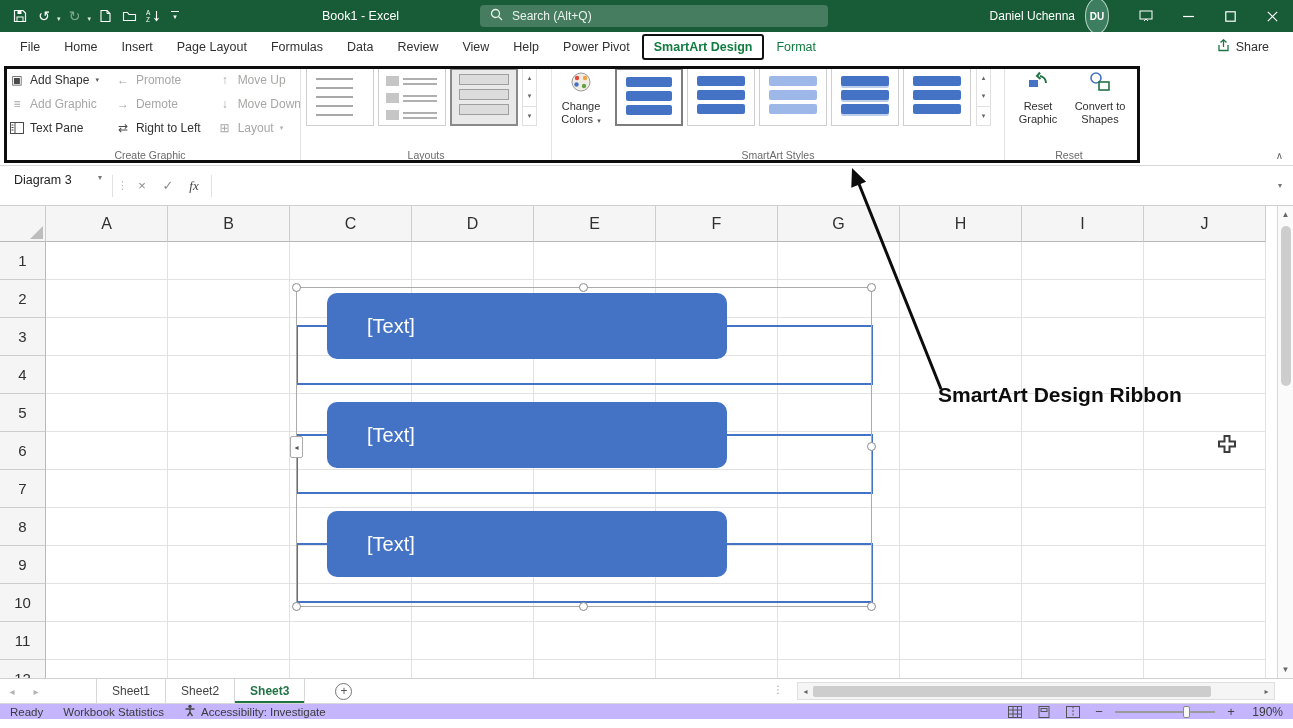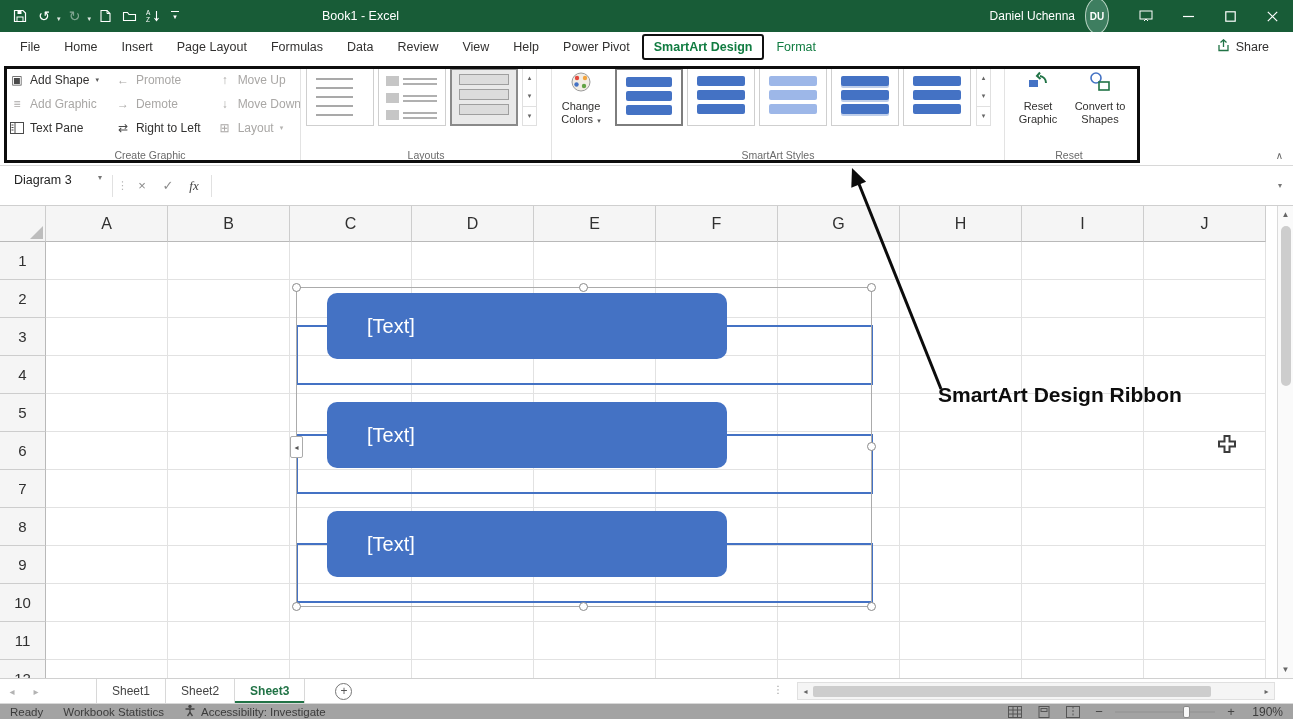--- a/index.html
+++ b/index.html
@@ -112,21 +112,21 @@
   .stab { padding:0 15px; display:flex; align-items:center; border-right:1px solid #d8d8d8; }
   .stab:first-child { border-left:1px solid #d8d8d8; }
   .stab.active { color:#217346; font-weight:bold; box-shadow: inset 0 -2px 0 #217346; background:#fff; }
   .addsheet { width:17px; height:17px; border-radius:50%; border:1px solid #767676; color:#555; display:flex; align-items:center; justify-content:center; font-size:12px; margin:auto 0 auto 30px; line-height:1; }
   .hscroll { position:absolute; right:18px; top:3px; width:478px; height:18px; background:#f5f5f5; border:1px solid #e0e0e0; display:flex; align-items:center; }
   .hs-arrow { width:15px; text-align:center; font-size:8px; color:#666; }
   .hs-thumb { height:11px; width:398px; background:#cdcdcd; border-radius:2px; }
   .tab-dots { position:absolute; right:510px; top:5px; color:#9a9a9a; font-size:10px; }
 
   
-  .statusbar { height:16px; background:#a3a3a3; border-top:1px solid #d8d8d8; display:flex; align-items:center; font-size:11.5px; color:#3b3b3b; }
+  .statusbar { height:16px; background:#c4b5fd; border-top:1px solid #d8d8d8; display:flex; align-items:center; font-size:11.5px; color:#3b3b3b; }
   .sb-item { padding:0 10px; display:flex; align-items:center; gap:5px; height:100%; }
   .sb-right { margin-left:auto; display:flex; align-items:center; gap:9px; padding-right:10px; }
   .viewbtn { width:20px; height:20px; display:flex; align-items:center; justify-content:center; }
   .zoombtn { font-size:13px; color:#444; width:14px; text-align:center; }
   .zoom-track { width:100px; height:2px; background:#9a9a9a; position:relative; }
   .zoom-thumb { position:absolute; left:68%; top:-5px; width:7px; height:12px; background:#f8f8f8; border:1px solid #8a8a8a; border-radius:2px; }
   .zoom-label { width:36px; text-align:right; font-size:12px; }
 </style>
 </head>
 <body>
@@ -163,20 +163,27 @@
             <text x="0" y="13" font-size="6.5" fill="#fff">Z</text>
             <path d="M10.5 2 v9 M8.5 9 l2 2.5 2 -2.5" fill="none" stroke="#fff" stroke-width="1.1"></path>
           </svg>
       </div>
       <div class="qat-custom">
           <div class="bar"></div>
           <span style="font-size:7px;">▾</span>
         </div>
     </div>
     <div class="app-title">Book1 - Excel</div>
+    <div class="search">
+      <span><svg width="13" height="13" viewBox="0 0 13 13">
+            <circle cx="5.5" cy="5.5" r="4" fill="none" stroke="#e9f2ec" stroke-width="1.3"></circle>
+            <path d="M8.5 8.5 L12 12" stroke="#e9f2ec" stroke-width="1.3"></path>
+          </svg></span>
+      <span>Search (Alt+Q)</span>
+    </div>
     <div class="tb-right">
       <span class="user-name">Daniel Uchenna</span>
       <span class="avatar">DU</span>
       <div class="winbtn">
         <svg width="14" height="12" viewBox="0 0 14 12">
             <rect x="1" y="1" width="12" height="8" fill="none" stroke="#fff"></rect>
             <path d="M5 11 l2 -2 2 2" fill="none" stroke="#fff"></path>
           </svg>
       </div>
       <div class="winbtn">

